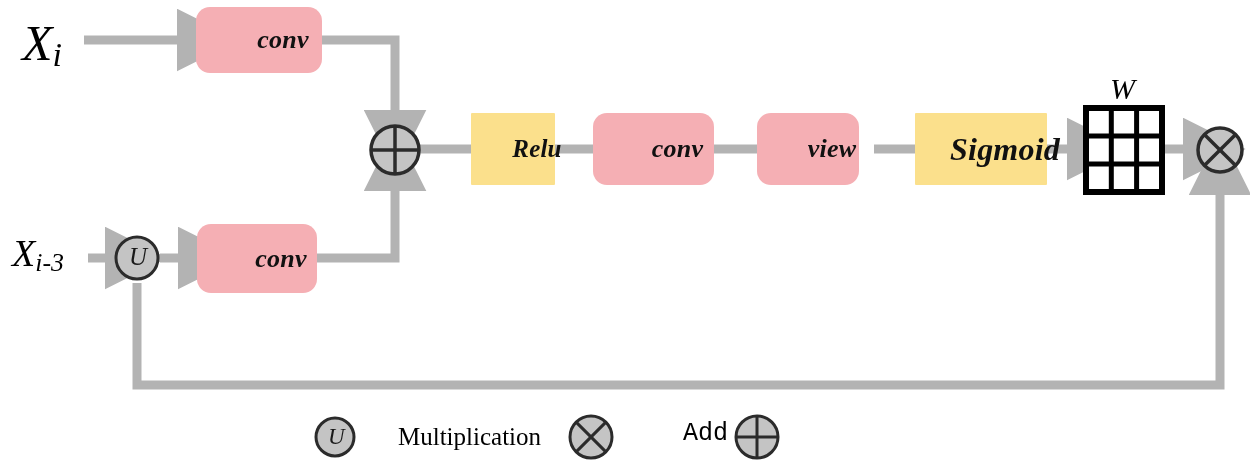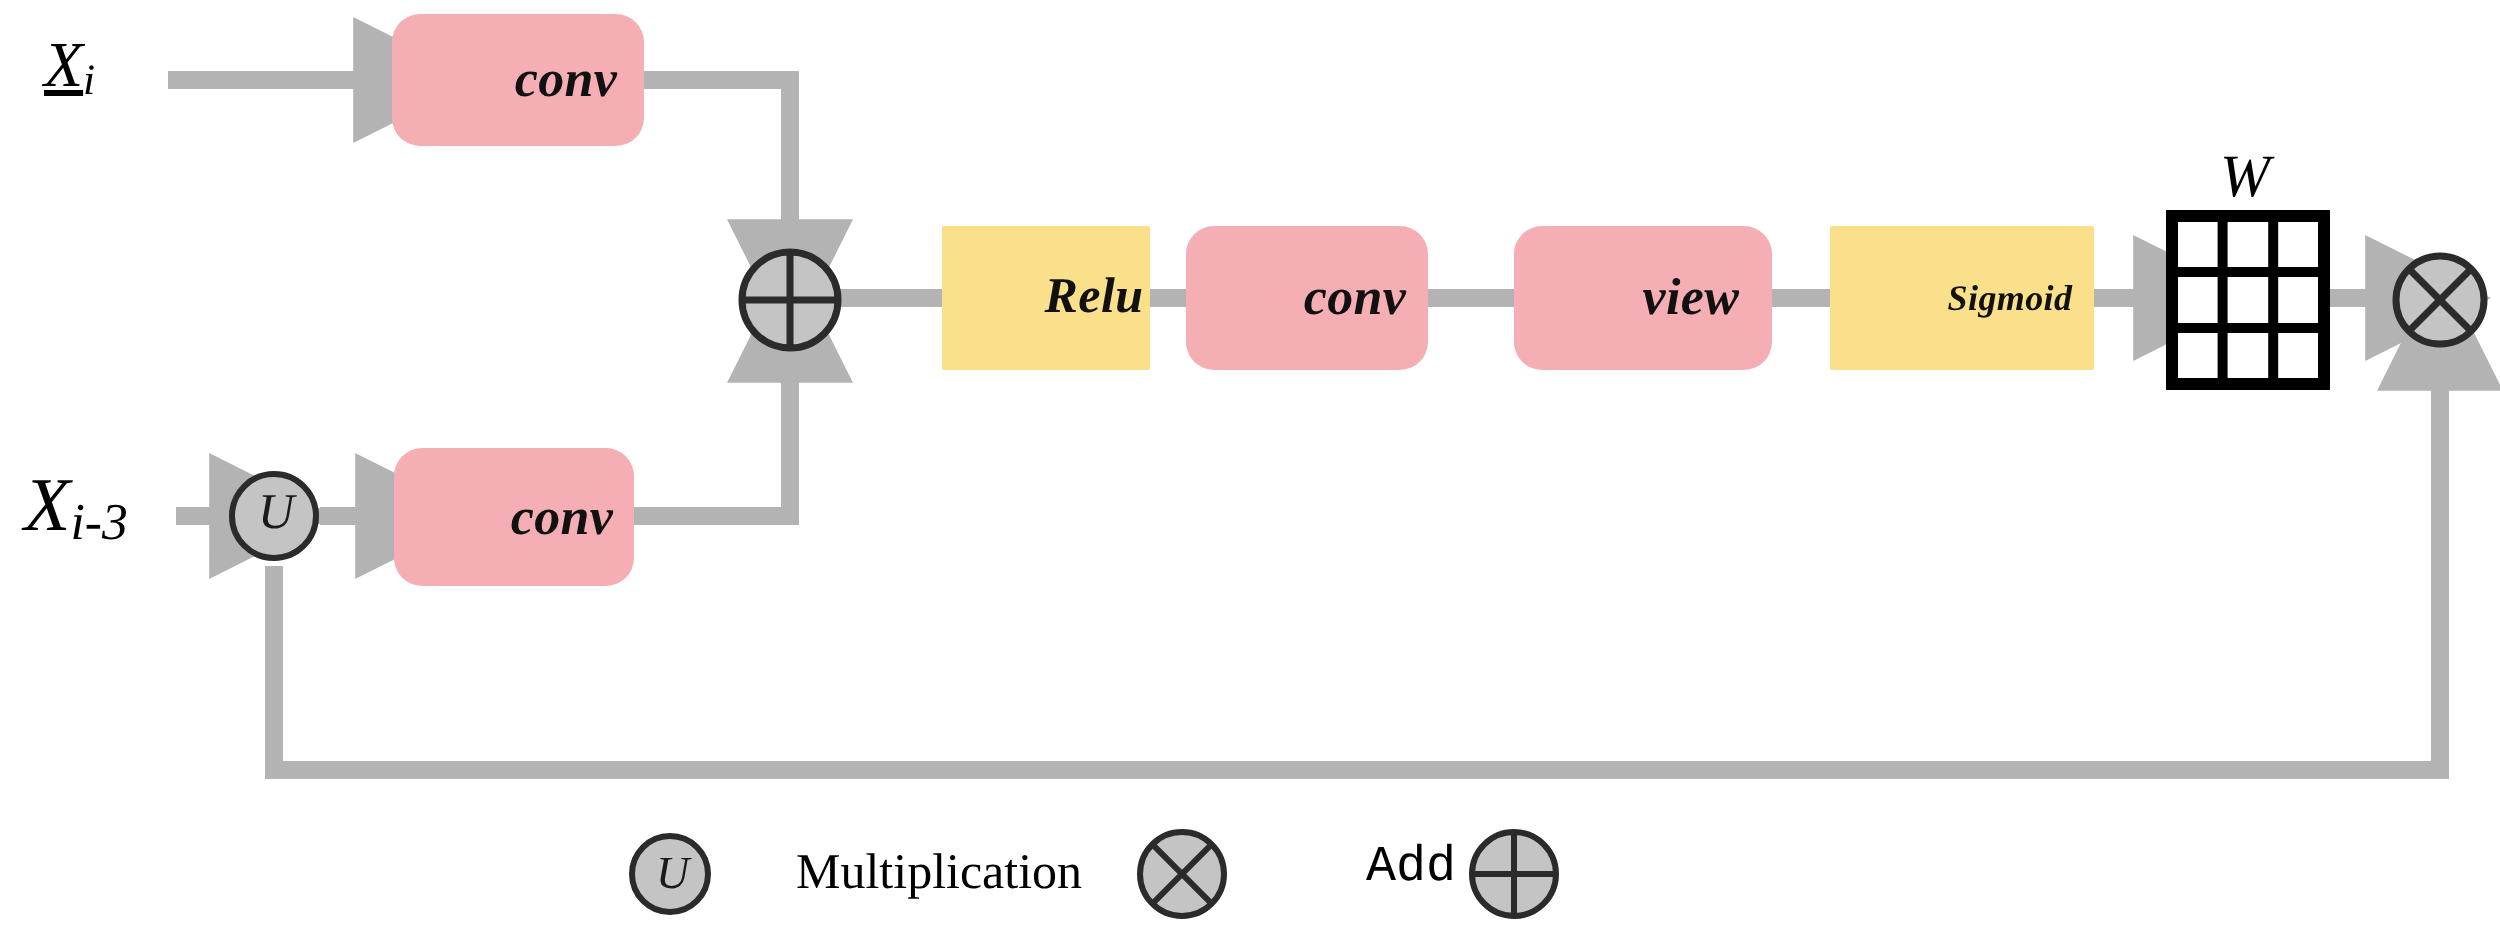--- a/index.html
+++ b/index.html
@@ -161,49 +161,49 @@
     <g>
       <circle cx="757" cy="437" r="21" fill="#C4C4C4" stroke="#2b2b2b" stroke-width="3"></circle>
       <line x1="736" y1="437" x2="778" y2="437" stroke="#2b2b2b" stroke-width="3"></line>
       <line x1="757" y1="416" x2="757" y2="458" stroke="#2b2b2b" stroke-width="3"></line>
     </g>
   </svg>
 
   <div class="op-letter" style="left:129px; top:243px; font-size:25px;">U</div>
   <div class="op-letter" style="left:328px; top:424px; font-size:23px;">U</div>
 
-  <div class="varlabel" style="left:22px; top:14px; font-size:32px;text-decoration:underline;">
+  <div class="varlabel" style="left:22px; top:14px; font-size:50px;">
     <span>X</span><span class="sub">i</span>
   </div>
 
   <div class="varlabel" style="left:12px; top:231px; font-size:38px;">
     <span>X</span><span class="sub">i-3</span>
   </div>
 
   <div class="node pink" style="left:196px; top:7px; width:126px; height:66px; font-size:26px;">
     <span class="node-label">conv</span>
   </div>
 
   <div class="node pink" style="left:197px; top:224px; width:120px; height:69px; font-size:26px;">
     <span class="node-label">conv</span>
   </div>
 
-  <div class="node yellow" style="left:471px; top:113px; width:104px; height:72px; font-size:25px;">
+  <div class="node yellow" style="left:471px; top:113px; width:84px; height:72px; font-size:25px;">
     <span class="node-label">Relu</span>
   </div>
 
   <div class="node pink" style="left:593px; top:113px; width:121px; height:72px; font-size:26px;">
     <span class="node-label">conv</span>
   </div>
 
-  <div class="node pink" style="left:757px; top:113px; width:129px; height:72px; font-size:26px;">
+  <div class="node pink" style="left:757px; top:113px; width:102px; height:72px; font-size:26px;">
     <span class="node-label">view</span>
   </div>
 
-  <div class="node yellow" style="left:915px; top:113px; width:132px; height:72px; font-size:18px;">
+  <div class="node yellow" style="left:915px; top:113px; width:132px; height:72px; font-size:32px;">
     <span class="node-label">Sigmoid</span>
   </div>
 
   <div class="wlabel" style="left:1110px; top:72px;">W</div>
 
 
   <div class="legend-text" style="left:398px; top:423px;">Multiplication</div>
 
   <div class="legend-text" style="left:683px; top:419px;font-family:Liberation Mono, monospace;">Add</div>
 

